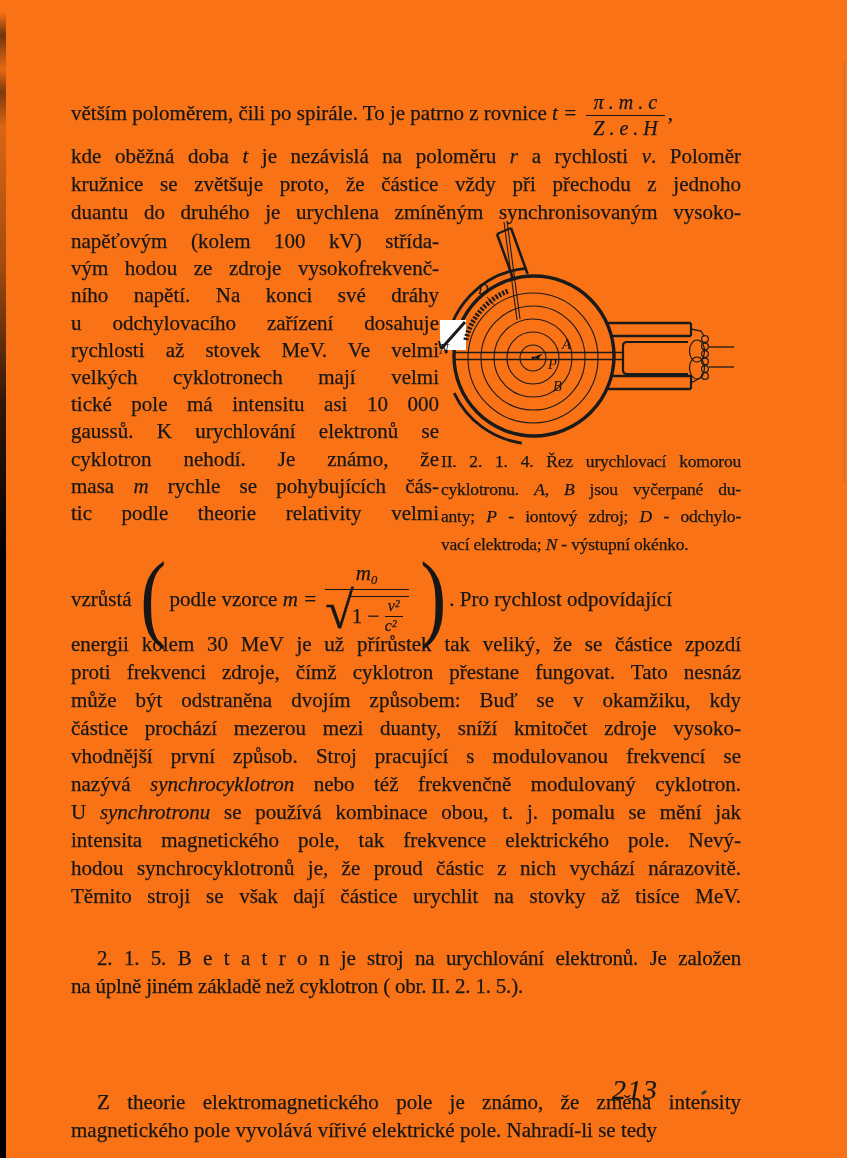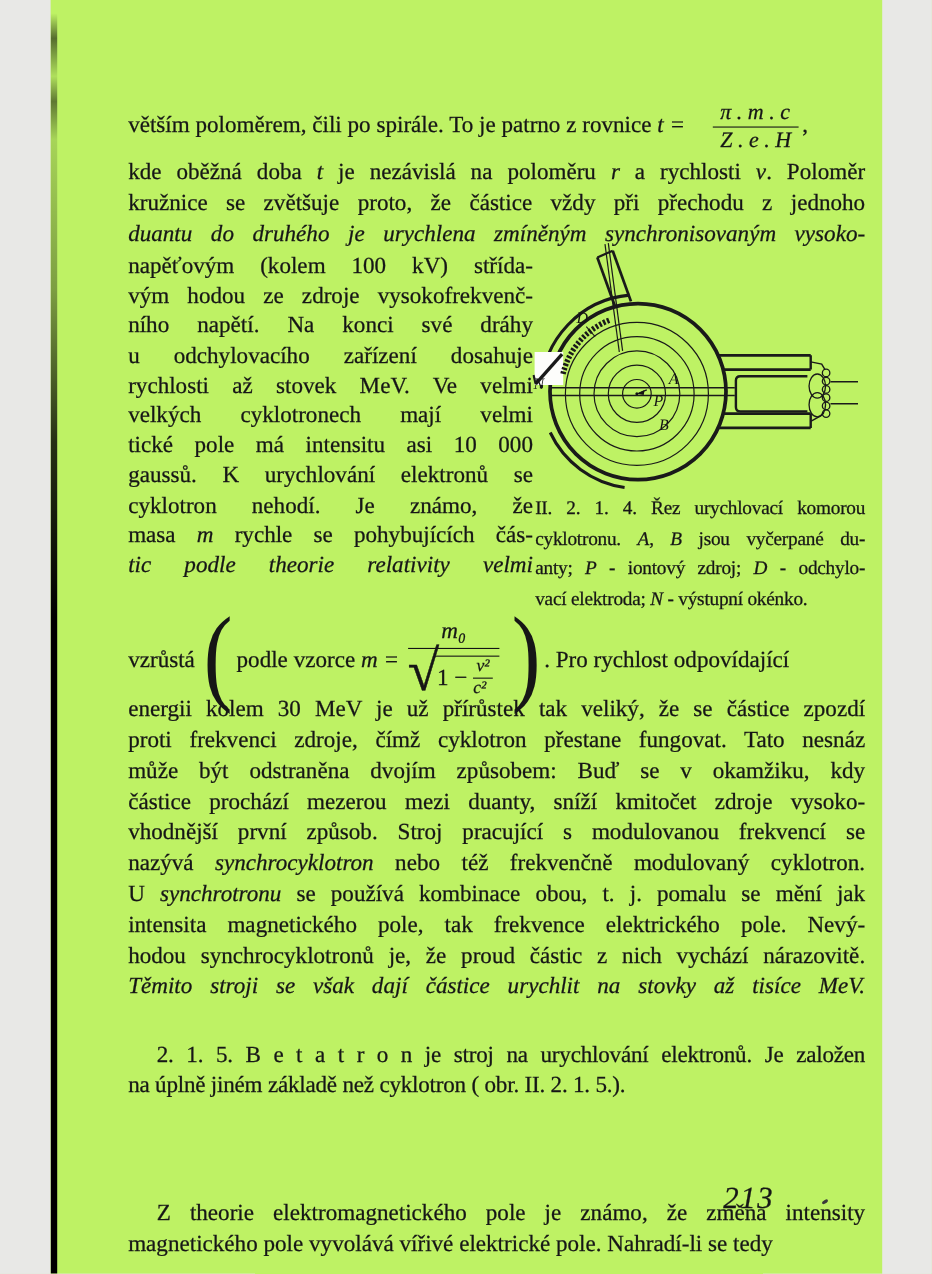--- a/index.html
+++ b/index.html
@@ -1,50 +1,50 @@
 <!DOCTYPE html>
 <html><head>
 <meta charset="utf-8">
 <title>Book page 213</title>
 <style>
   html,body{margin:0;padding:0;background:#e8e8e6;}
   .page{
-    position:relative;width:756px;height:1158px;margin:0 auto;
-    background:#bef264;overflow:hidden;
+    position:relative;width:847px;height:1158px;margin:0 auto;
+    background:#f97316;overflow:hidden;
     font-family:"Liberation Serif","DejaVu Serif",serif;
     color:#161616;
     -webkit-text-stroke:0.25px #1a1a1a;
   }
   
   .edge-left{position:absolute;left:0;top:12px;width:6px;height:1146px;
     background:linear-gradient(to bottom,
       rgba(0,0,0,0) 0%, rgba(0,0,0,0.55) 2%, rgba(0,0,0,0.08) 5%,
       rgba(0,0,0,0.5) 7%, rgba(0,0,0,0.12) 10%,
       rgba(0,0,0,0.35) 22%, rgba(0,0,0,0.8) 34%, #000 48%, #000 100%);}
   .edge-right{position:absolute;left:843px;top:62px;width:2px;height:420px;background:rgba(110,110,110,0.30);}
   .speck{position:absolute;left:701px;top:1091px;width:6px;height:3px;background:#3a3a3a;border-radius:60% 40%;transform:rotate(-28deg);}
 
   
   .tblock{position:absolute;font-size:21px;line-height:28px;}
   .tline{text-align:justify;text-align-last:justify;white-space:nowrap;}
   .tline.last{text-align-last:left;}
-  .cont .tline.last{text-align-last:justify;font-style:italic;}
+  .cont .tline.last{text-align-last:justify;}
   .tline.ind{padding-left:26px;}
   .it{font-style:italic;}
 
   .para1rest{left:71px;top:142px;width:670px;}
   .leftcol{left:71px;top:228px;width:368px;line-height:27.2px;}
   .caption{left:441px;top:448px;width:300px;font-size:17.5px;line-height:27.5px;letter-spacing:-0.2px;}
   .para2{left:71px;top:630px;width:670px;}
   .para3{left:71px;top:944px;width:670px;letter-spacing:-0.2px;}
   .para4{left:71px;top:1044px;width:670px;margin-top:44px;}
 
   
   .p1l1{position:absolute;left:71px;top:84px;width:676px;font-size:21px;line-height:58px;white-space:nowrap;}
-  .frac1{display:inline-block;text-align:left;vertical-align:middle;line-height:1.12;margin:0 3px 0 25px;font-size:20px;}
+  .frac1{display:inline-block;text-align:center;vertical-align:middle;line-height:1.12;margin:0 3px 0 9px;font-size:20px;}
   .frac1 .fn{display:block;border-bottom:1.6px solid #141414;padding:0 7px 2px;}
   .frac1 .fd{display:block;padding:1px 7px 0;}
 
   
   .f2row{position:absolute;left:71px;top:554px;width:676px;height:90px;
     display:flex;align-items:center;font-size:21px;white-space:pre;}
   .bigparen{font-size:98px;line-height:0;display:inline-block;transform:scaleX(0.8);
     position:relative;top:-3px;font-weight:400;-webkit-text-stroke:0;}
   .frac2{display:inline-flex;flex-direction:column;align-items:center;margin:0 8px;vertical-align:middle;}
   .frac2 .num{padding:0 4px 3px;}

